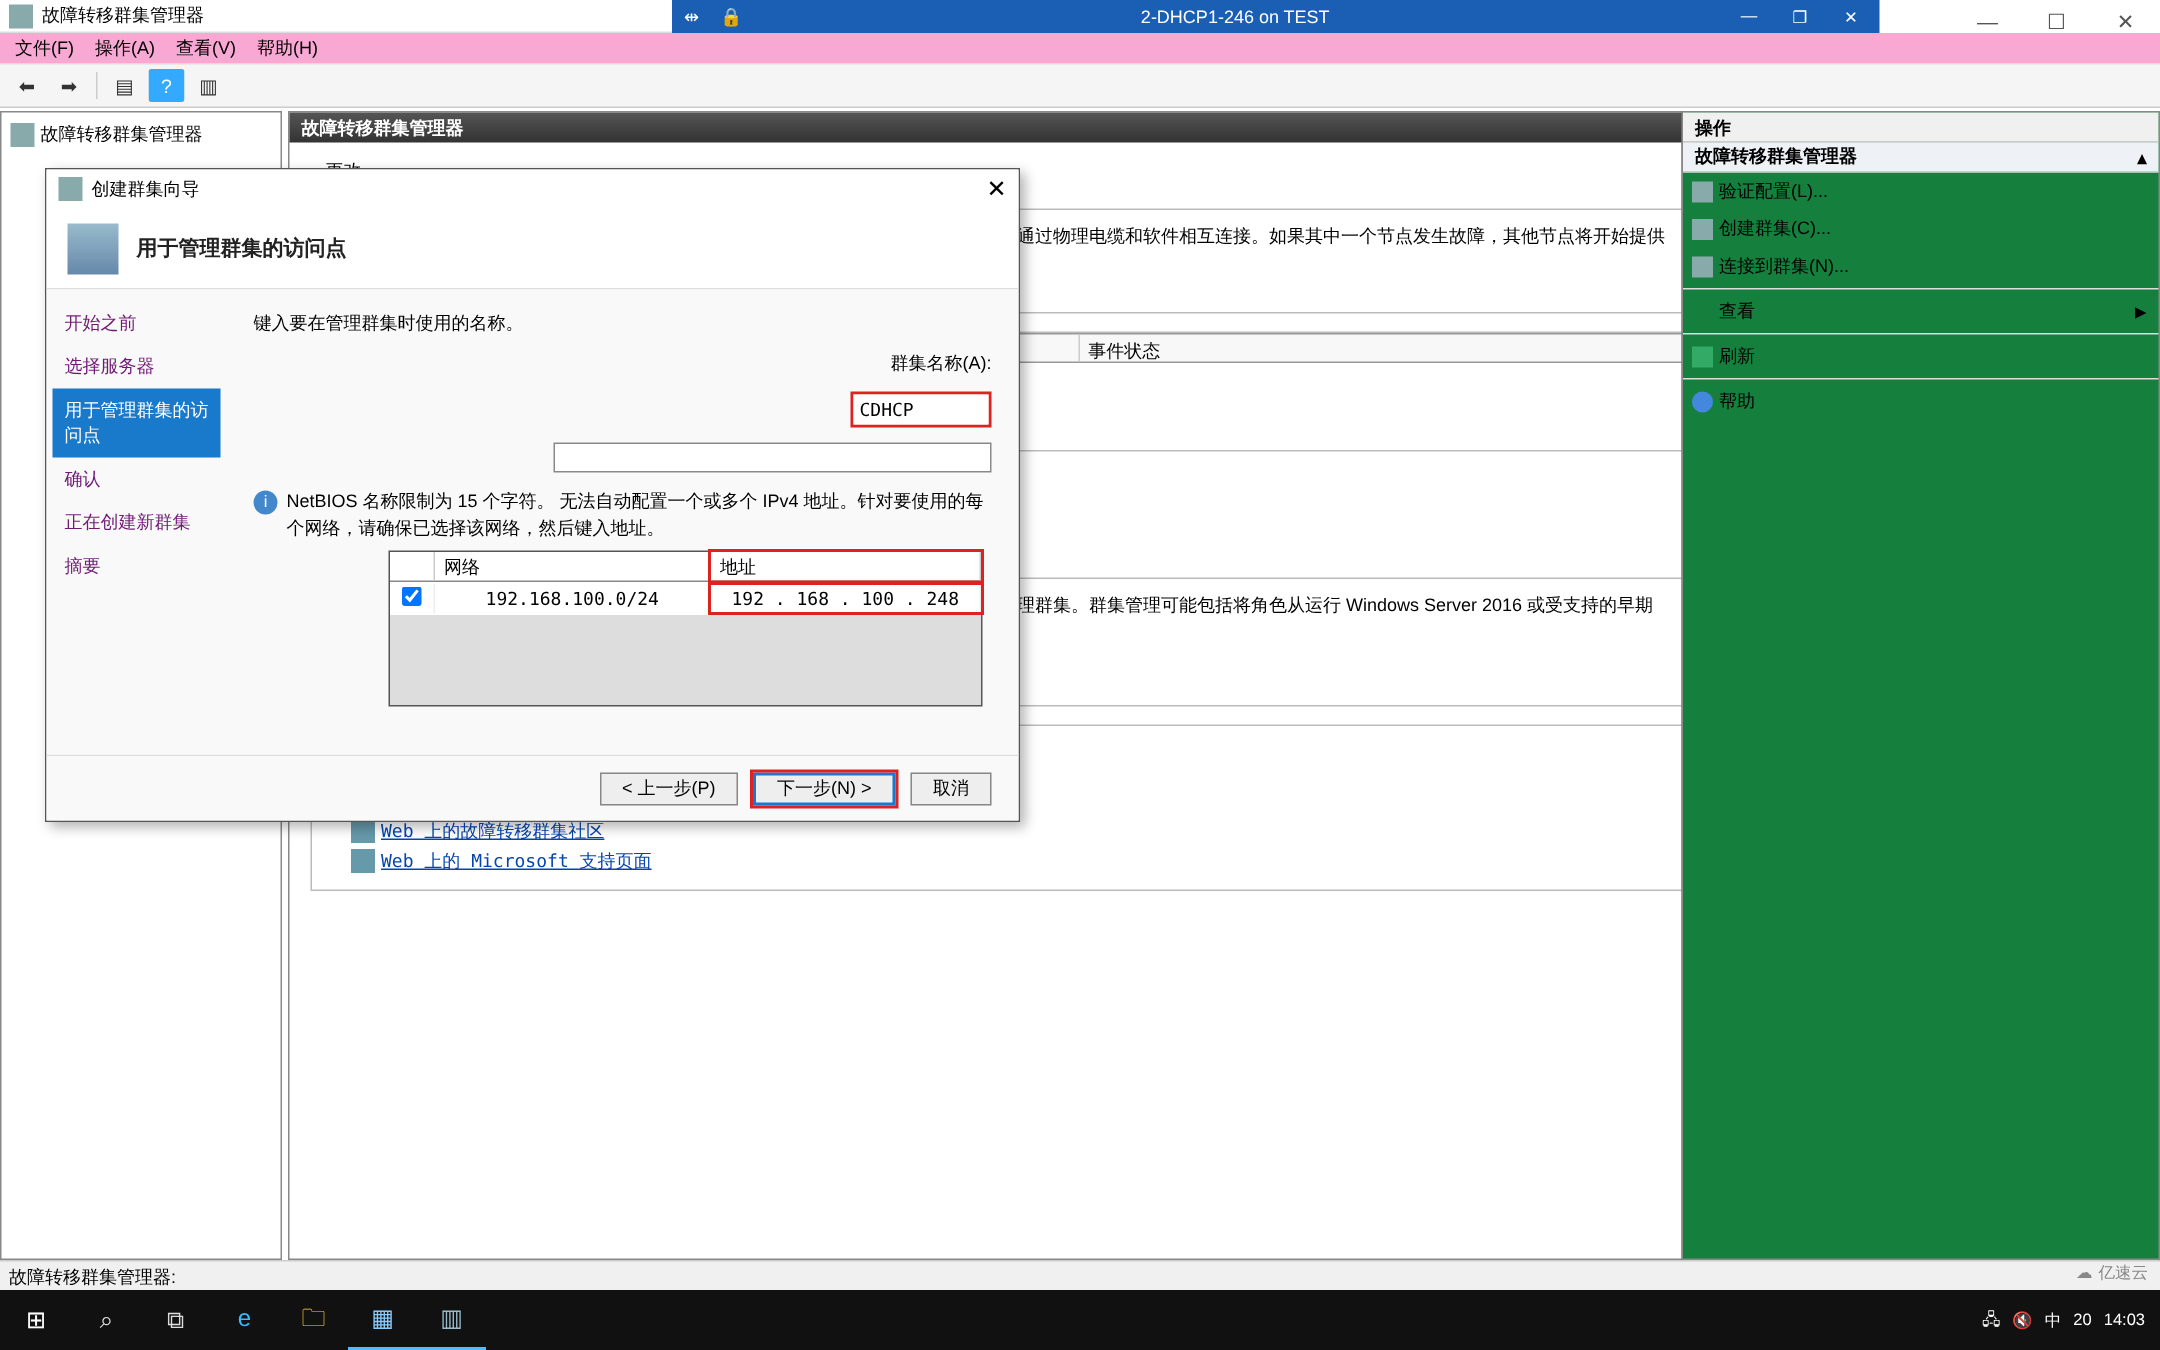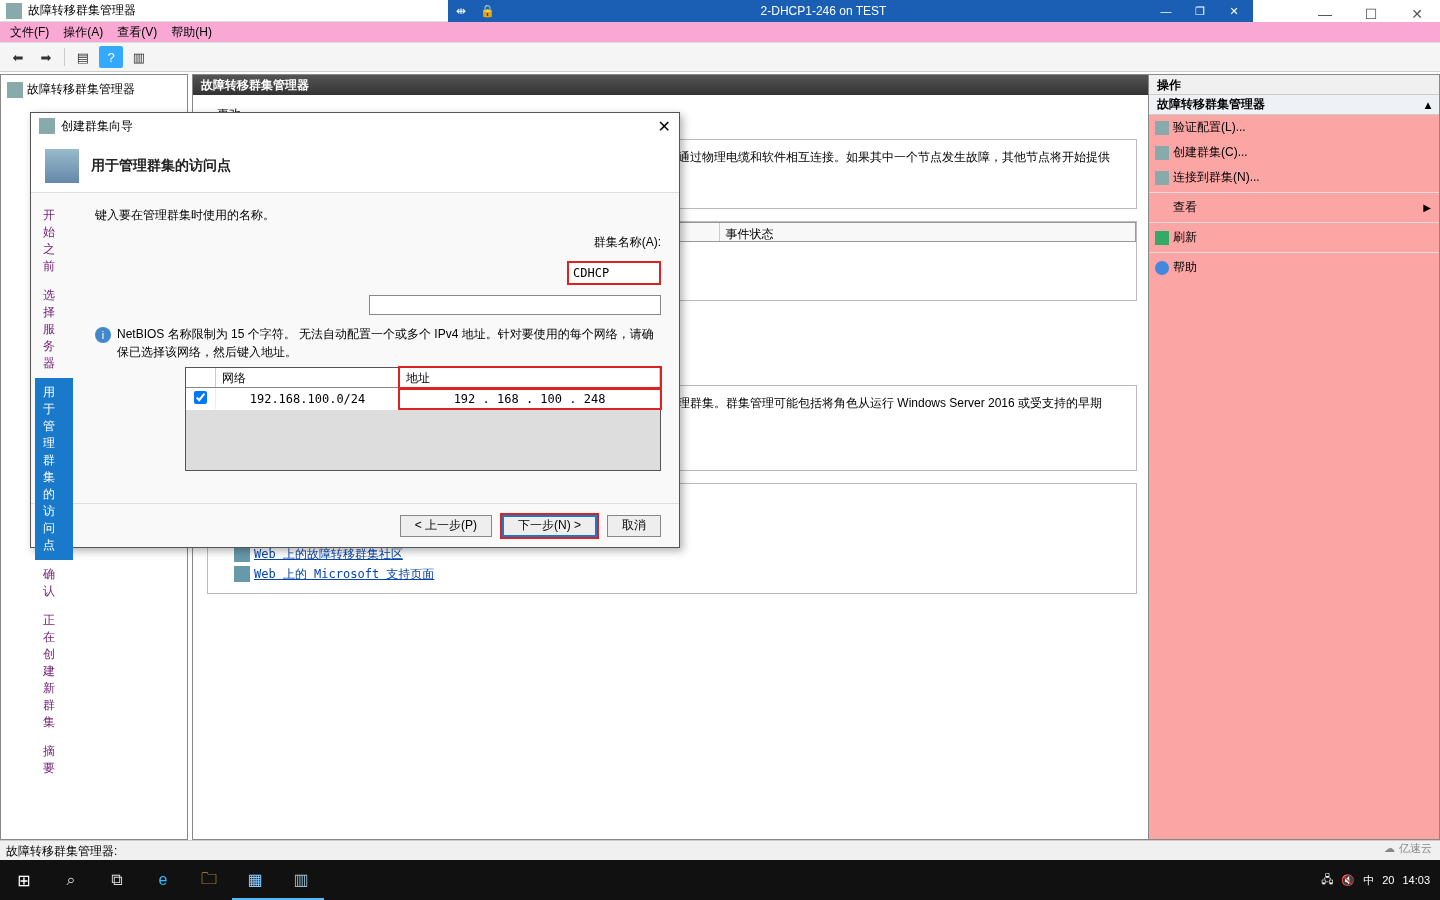--- a/index.html
+++ b/index.html
@@ -41,21 +41,21 @@
 .table-header { display: flex; border: 1px solid #999; background: #f8f8f8; height: 20px; }
 .table-header > div { flex: 1; border-right: 1px solid #ccc; padding: 2px 6px; font-size: 12px; }
 .table-header > div:last-child { border-right: none; }
 
 .link-line { display: flex; align-items: center; gap: 4px; margin: 2px 0; }
 .link-line .ico { width: 16px; height: 16px; background: #69a; display: inline-block; }
 .link-line a { color: #0645ad; text-decoration: underline; font-size: 12px; font-family: SimSun, monospace; }
 .details-title { font-size: 14px; color: #333; margin: 4px 0 8px 0; display: flex; align-items: center; gap: 6px; }
 
 
-.actions-pane { position: absolute; top: 74px; right: 0; width: 292px; bottom: 60px; border: 1px solid #888; background: #fca5a5; }
+.actions-pane { position: absolute; top: 74px; right: 0; width: 319px; bottom: 60px; border: 1px solid #888; background: #15803d; }
 .actions-header { height: 20px; background: #f0f0f0; border-bottom: 1px solid #ccc; padding: 2px 8px; font-size: 12px; font-weight: bold; }
 .actions-sub { height: 20px; background: #eef2f6; border-bottom: 1px solid #ccc; padding: 2px 8px; font-size: 12px; display: flex; justify-content: space-between; align-items: center; font-weight: bold; }
 .actions-item { padding: 4px 8px 4px 24px; font-size: 12px; display: flex; align-items: center; gap: 6px; position: relative; }
 .actions-item .ico { position: absolute; left: 6px; width: 14px; height: 14px; background: #8aa; }
 .actions-item.view { justify-content: space-between; }
 .actions-item .arr { font-size: 10px; }
 
 
 .status-bar { position: absolute; left: 0; right: 0; bottom: 40px; height: 20px; background: #f0f0f0; border-top: 1px solid #ccc; padding: 2px 6px; font-size: 12px; }
 
@@ -79,21 +79,21 @@
 .wizard-nav { width: 120px; background: #f9f9f9; padding: 8px 4px; }
 .wizard-nav div { padding: 6px 8px; font-size: 12px; color: #701a75; cursor: pointer; }
 .wizard-nav .sel { background: #1979ca; color: #fff; }
 .wizard-content { flex: 1; padding: 14px 18px; font-size: 12px; background: #f9f9f9; }
 .wizard-content .label-row { display: flex; align-items: flex-end; gap: 10px; margin: 10px 0; flex-direction: column; }
 .wizard-content input[type="text"] { height: 20px; border: 1px solid #888; padding: 1px 4px; font-size: 12px; width: 390px; font-family: SimSun, monospace; }
 .red-box { border: 2px solid #d22 !important; }
 .red-frame { outline: 2px solid #d22; }
 .info-row { display: flex; gap: 6px; margin: 6px 0; line-height: 1.5; }
 .info-row .ico { width: 16px; height: 16px; border-radius: 8px; background: #48c; color: #fff; font-size: 11px; display: flex; align-items: center; justify-content: center; flex-shrink: 0; margin-top: 2px; }
-.net-table { width: 476px; margin-left: 90px; border: 1px solid #555; }
+.net-table { width: 396px; margin-left: 90px; border: 1px solid #555; }
 .net-table .hdr { display: flex; background: #fff; border-bottom: 1px solid #888; height: 20px; }
 .net-table .hdr > div { border-right: 1px solid #ccc; padding: 2px 6px; font-size: 12px; }
 .net-table .col-chk { width: 30px; }
 .net-table .col-net { width: 184px; }
 .net-table .col-addr { flex: 1; }
 .net-table .row { display: flex; background: #fff; height: 22px; align-items: center; }
 .net-table .row > div { border-right: 1px solid #eee; padding: 2px 6px; font-size: 12px; font-family: SimSun, monospace; }
 .net-table .body-pad { height: 60px; background: #ddd; }
 .wizard-buttons { height: 44px; border-top: 1px solid #ddd; display: flex; align-items: center; justify-content: flex-end; gap: 10px; padding: 0 18px; background: #f9f9f9; }
 .wizard-buttons button { height: 22px; padding: 0 14px; font-size: 12px; border: 1px solid #888; background: #eee; cursor: pointer; }

